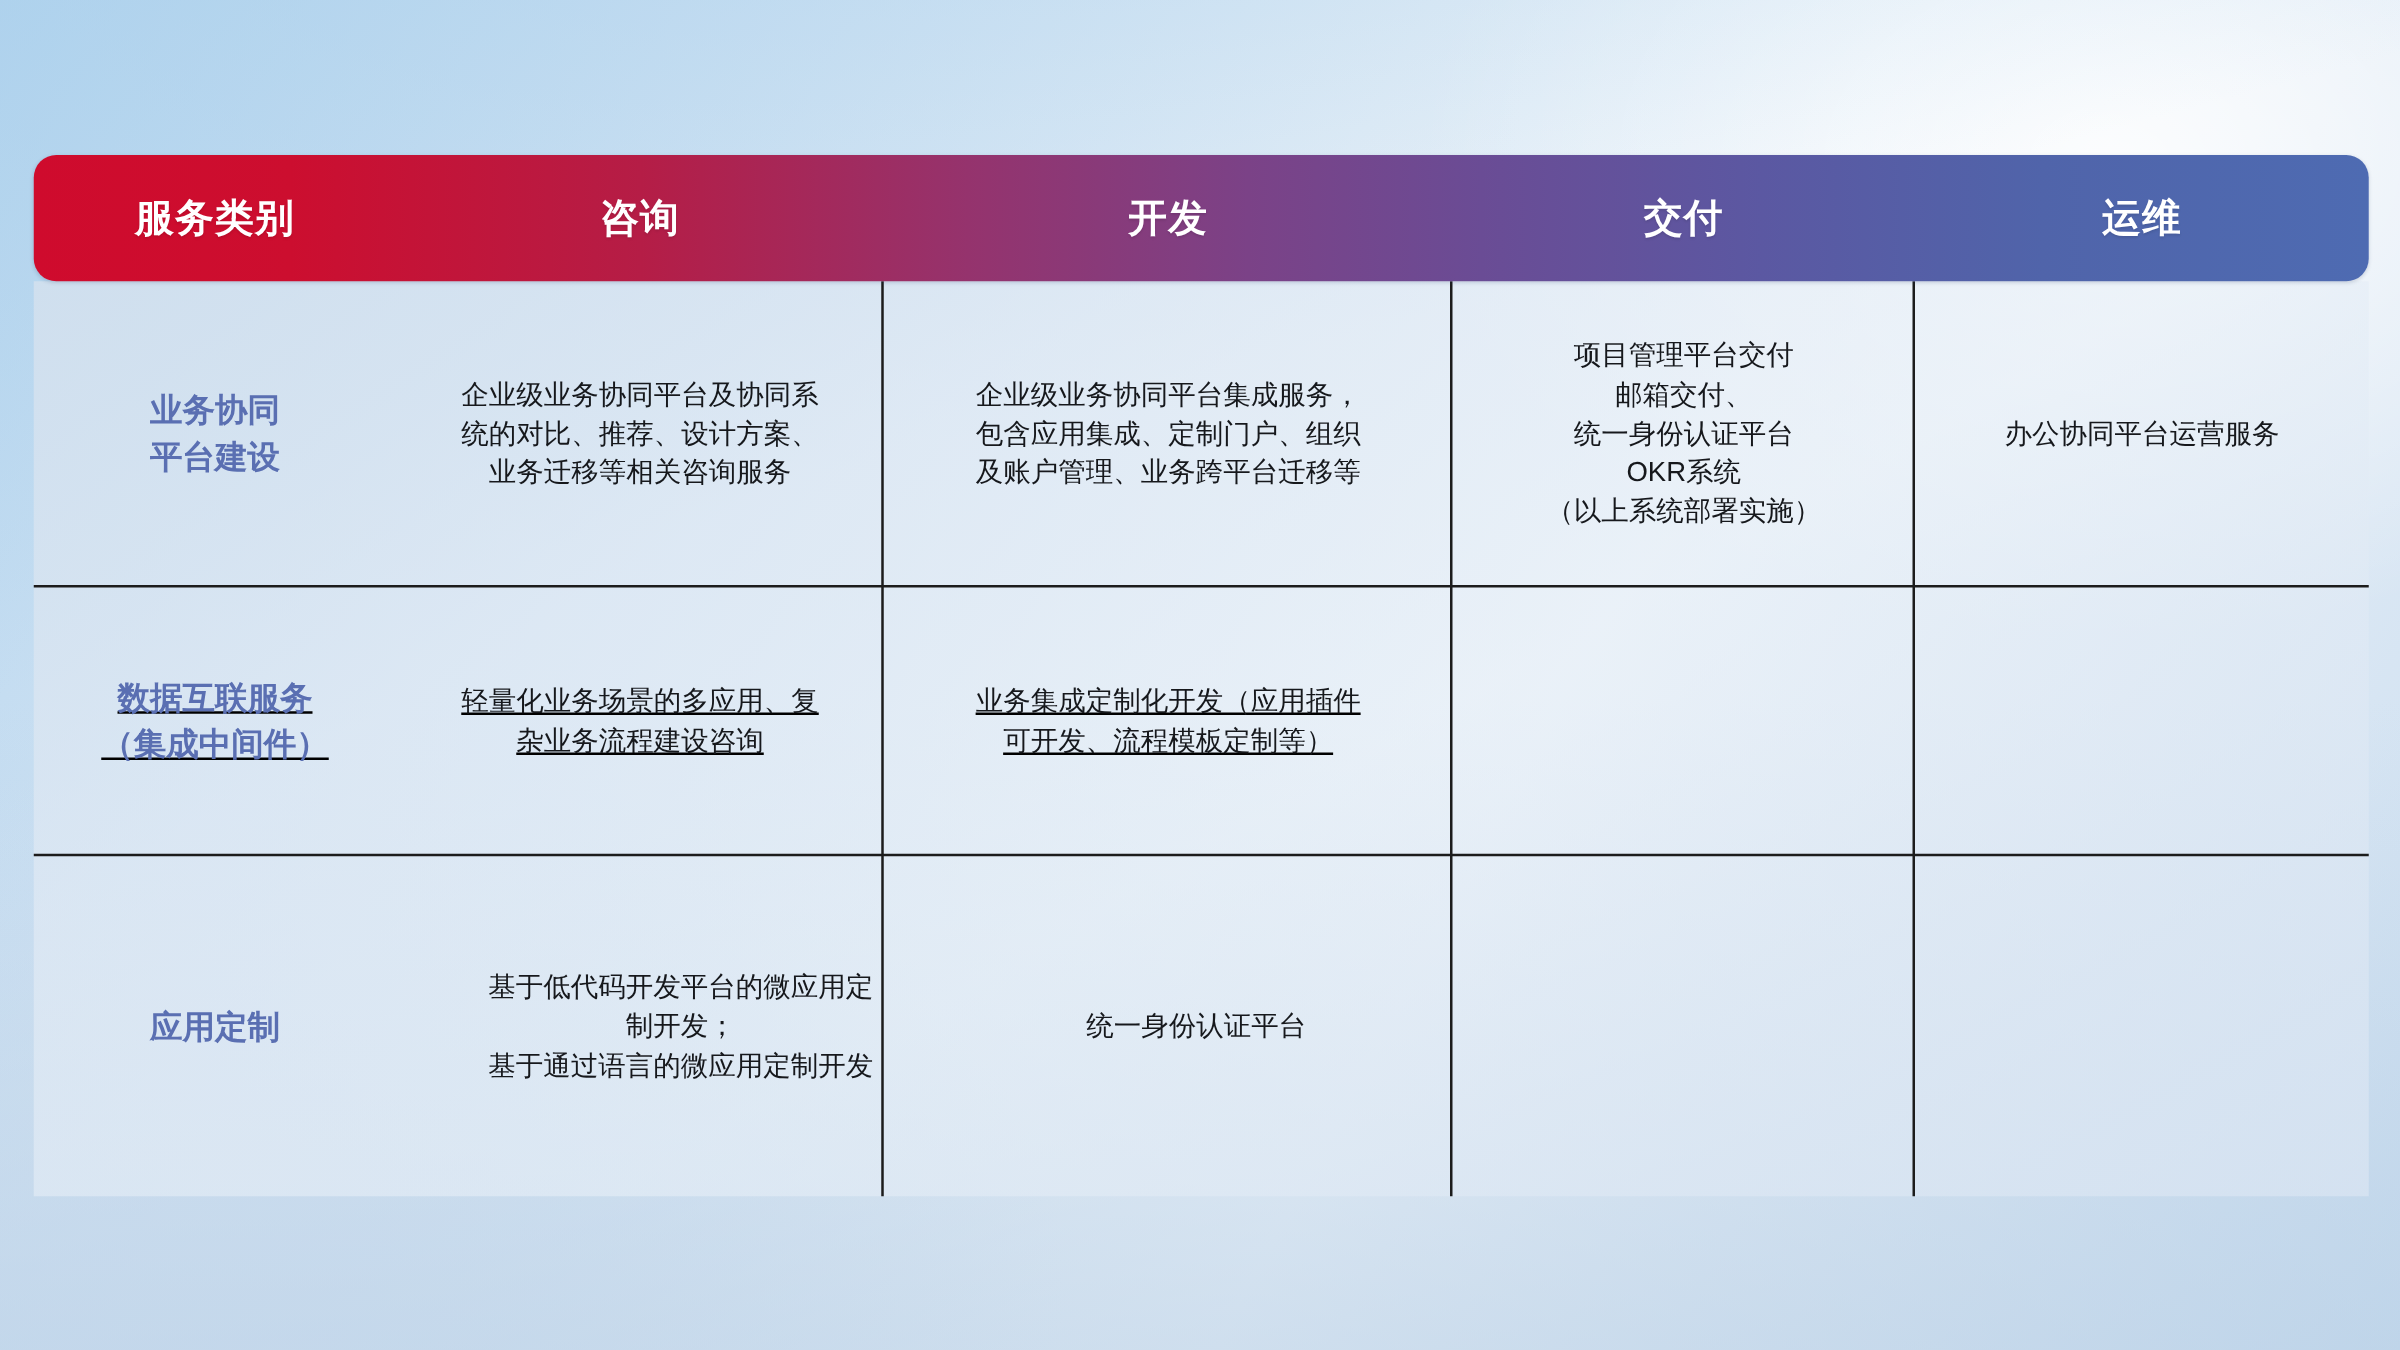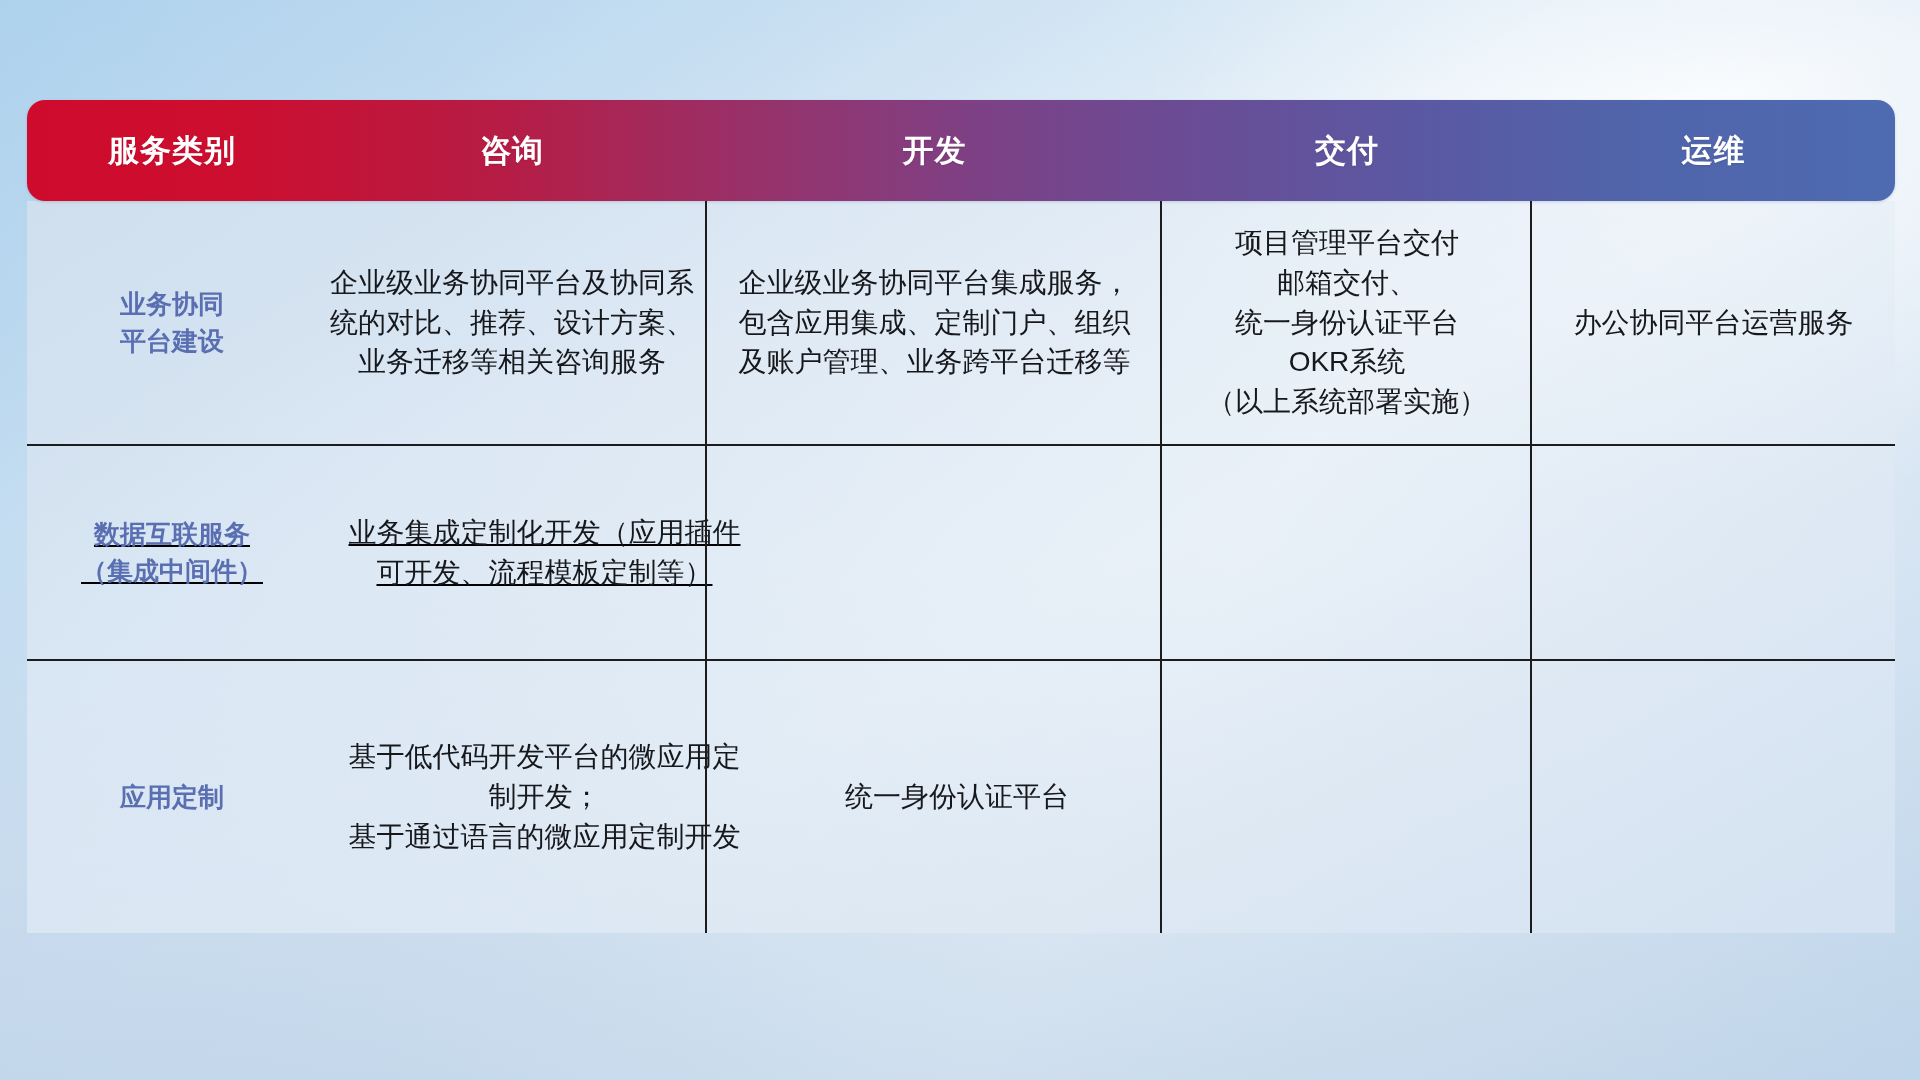--- a/index.html
+++ b/index.html
@@ -22,21 +22,21 @@
     pointer-events:none;
   }
   .bg-wash-b{
     position:absolute; left:0; bottom:0; width:1920px; height:520px;
     background:linear-gradient(0deg, rgba(181,205,228,0.55) 0%, rgba(181,205,228,0.0) 100%);
     pointer-events:none;
   }
 
   .table-wrap{
     position:absolute;
-    left:27px; top:100px;
+    left:27px; top:124px;
     width:1868px; height:840px;
   }
 
   
   .thead{
     height:101px;
     border-radius:18px;
     background:linear-gradient(90deg,
       #cf0b2d 0%,
       #cc0e2f 11%,
@@ -75,21 +75,21 @@
     position:relative;
     align-items:center;
   }
   .trow.r1{ height:243px; }
   .trow.r2{ height:215px; border-top:2px solid #1c1c1c;text-decoration:underline; }
   .trow.r3{ height:274px; border-top:2px solid #1c1c1c; }
 
   .td{
     padding:6px 12px;
     color:#16181c;
-    font-size:28px;
+    font-size:22px;
     line-height:1.42;
     text-align:center;
     white-space:pre-line;
     display:flex;
     align-items:center;
     justify-content:center;
     height:100%;
   }
   .td.cat{
     color:#5a6fb2;
@@ -151,20 +151,22 @@
 邮箱交付、
 统一身份认证平台
 OKR系统
 （以上系统部署实施）</div>
       <div class="td c4">办公协同平台运营服务</div>
     </div>
 
     <div class="trow r2">
       <div class="td cat c0">数据互联服务
 （集成中间件）</div>
+      <div class="td c1">轻量化业务场景的多应用、复
+杂业务流程建设咨询</div>
       <div class="td c2">业务集成定制化开发（应用插件
 可开发、流程模板定制等）</div>
       <div class="td c3"></div>
       <div class="td c4"></div>
     </div>
 
     <div class="trow r3">
       <div class="td cat c0">应用定制</div>
       <div class="td c2">基于低代码开发平台的微应用定
 制开发；

